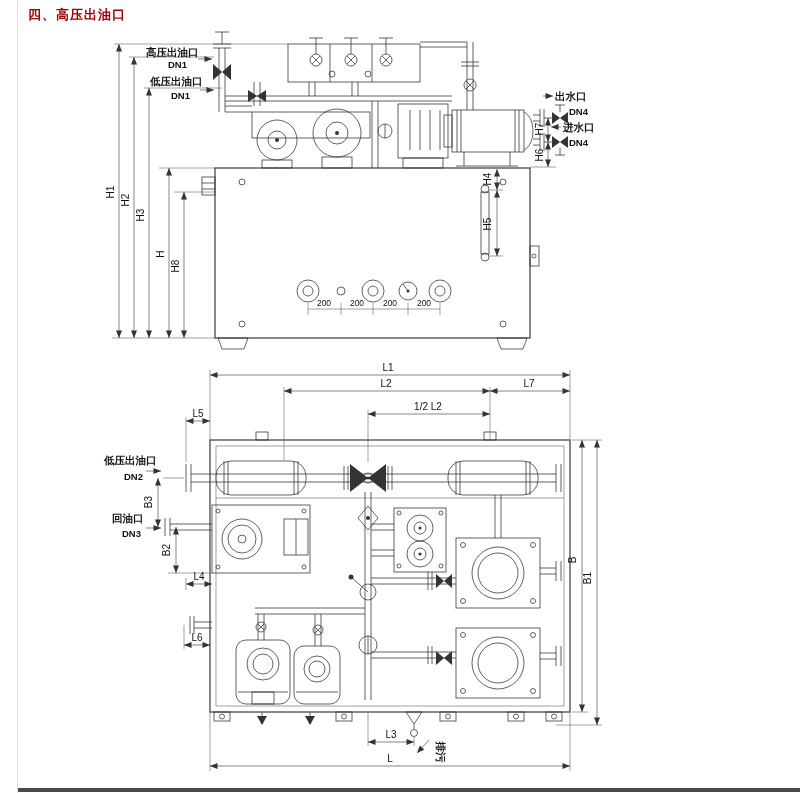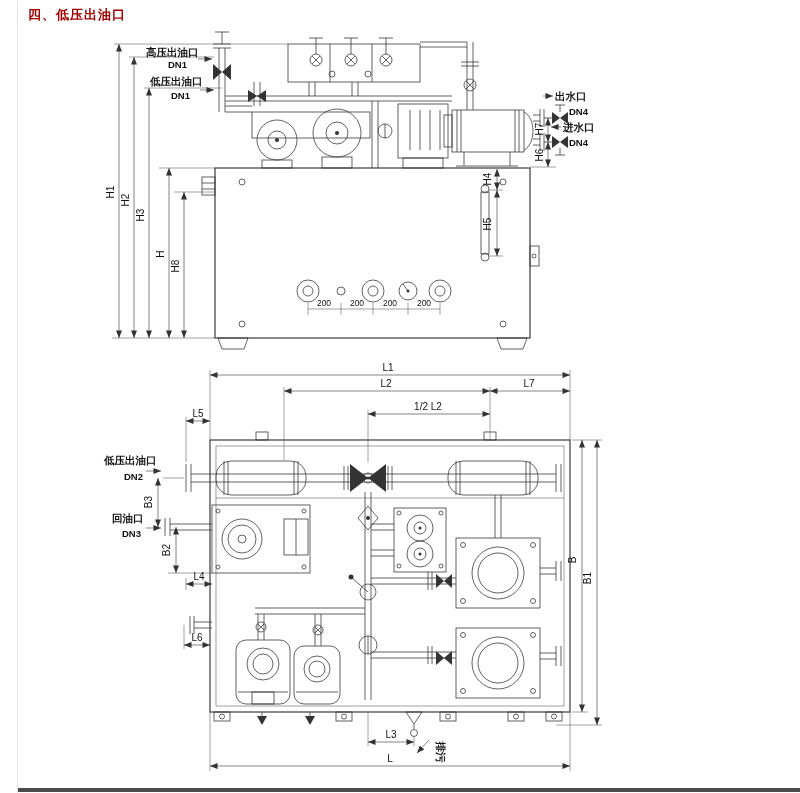--- a/index.html
+++ b/index.html
@@ -18,21 +18,21 @@
   .l{fill:none;stroke:#3b3b3b;stroke-width:0.8}
   .t{fill:none;stroke:#555;stroke-width:0.55}
   .d{fill:none;stroke:#333;stroke-width:0.6}
   .f{fill:#333;stroke:none}
 </style>
 </head>
 <body>
 
 <div class="leftline"></div>
 <div class="bottombar"></div>
-<div class="heading">四、低压出油口</div>
+<div class="heading">四、高压出油口</div>
 
 <svg width="800" height="793" viewBox="0 0 800 793">
   <defs>
     <marker id="ar" markerUnits="userSpaceOnUse" markerWidth="8" markerHeight="6" viewBox="0 0 10 8" refX="10" refY="4" orient="auto-start-reverse">
       <path d="M0,0 L10,4 L0,8 Z" fill="#333"></path>
     </marker>
   </defs>
 
   <g>
 

